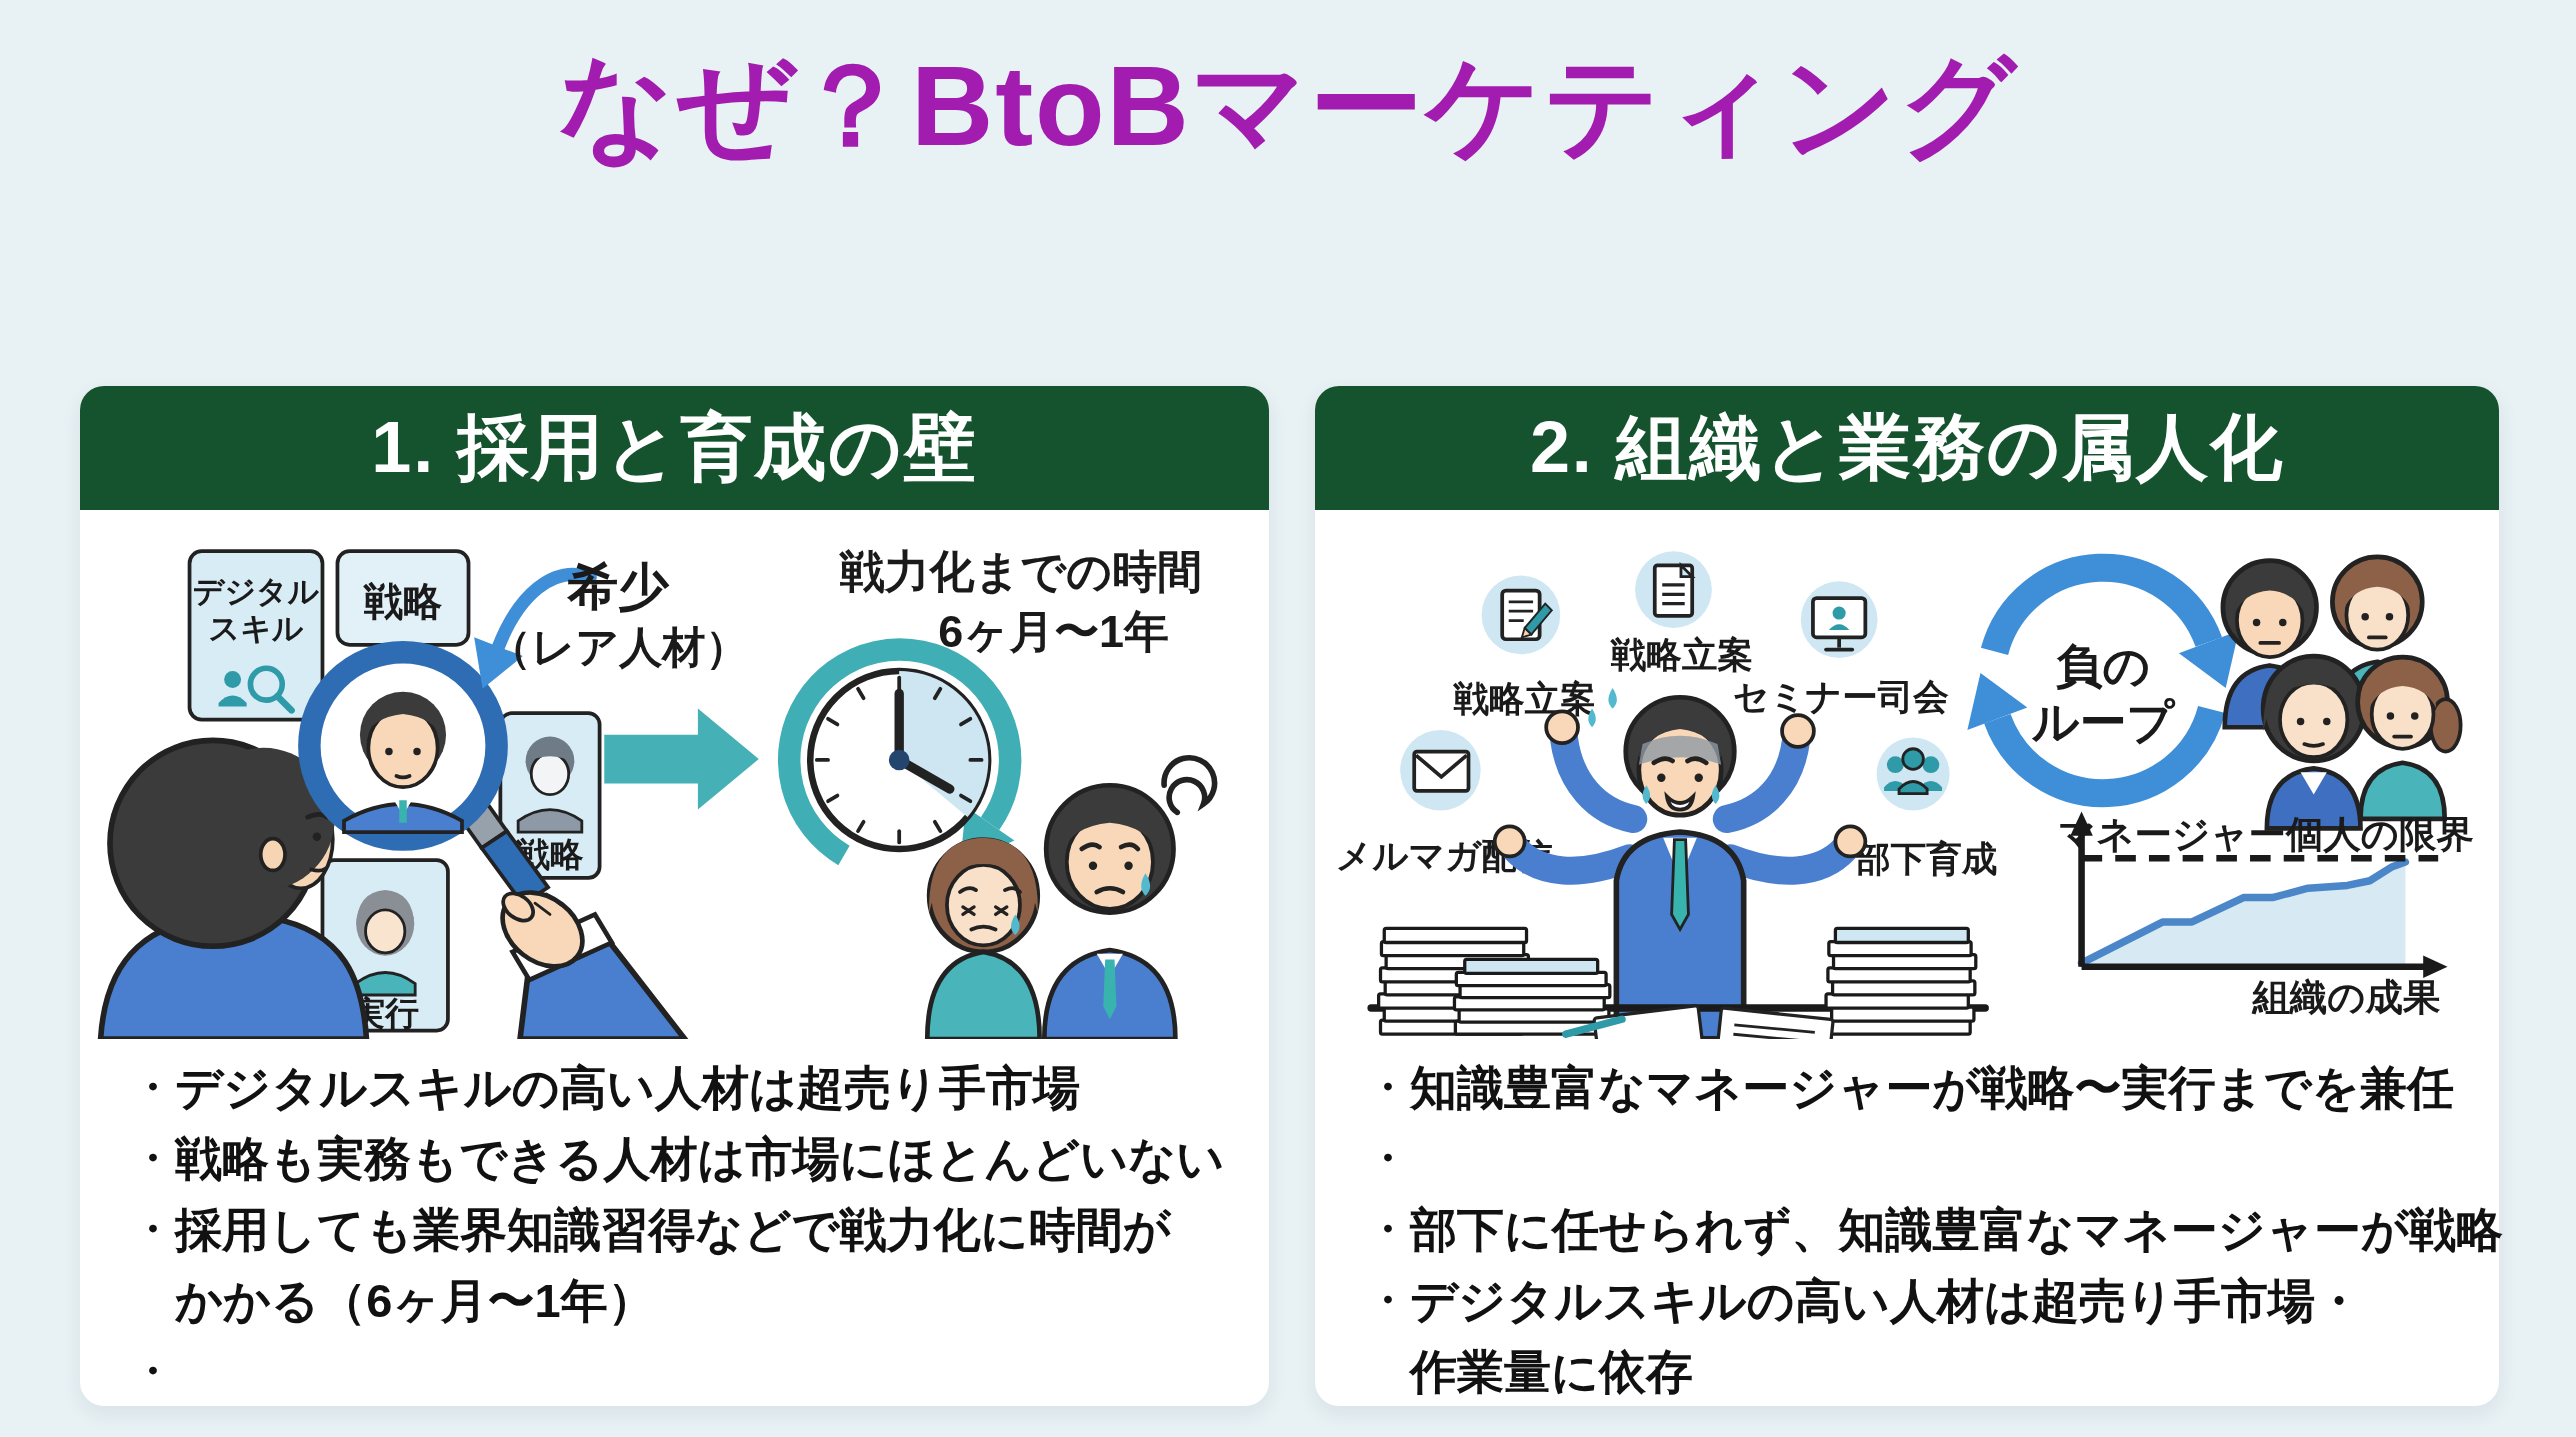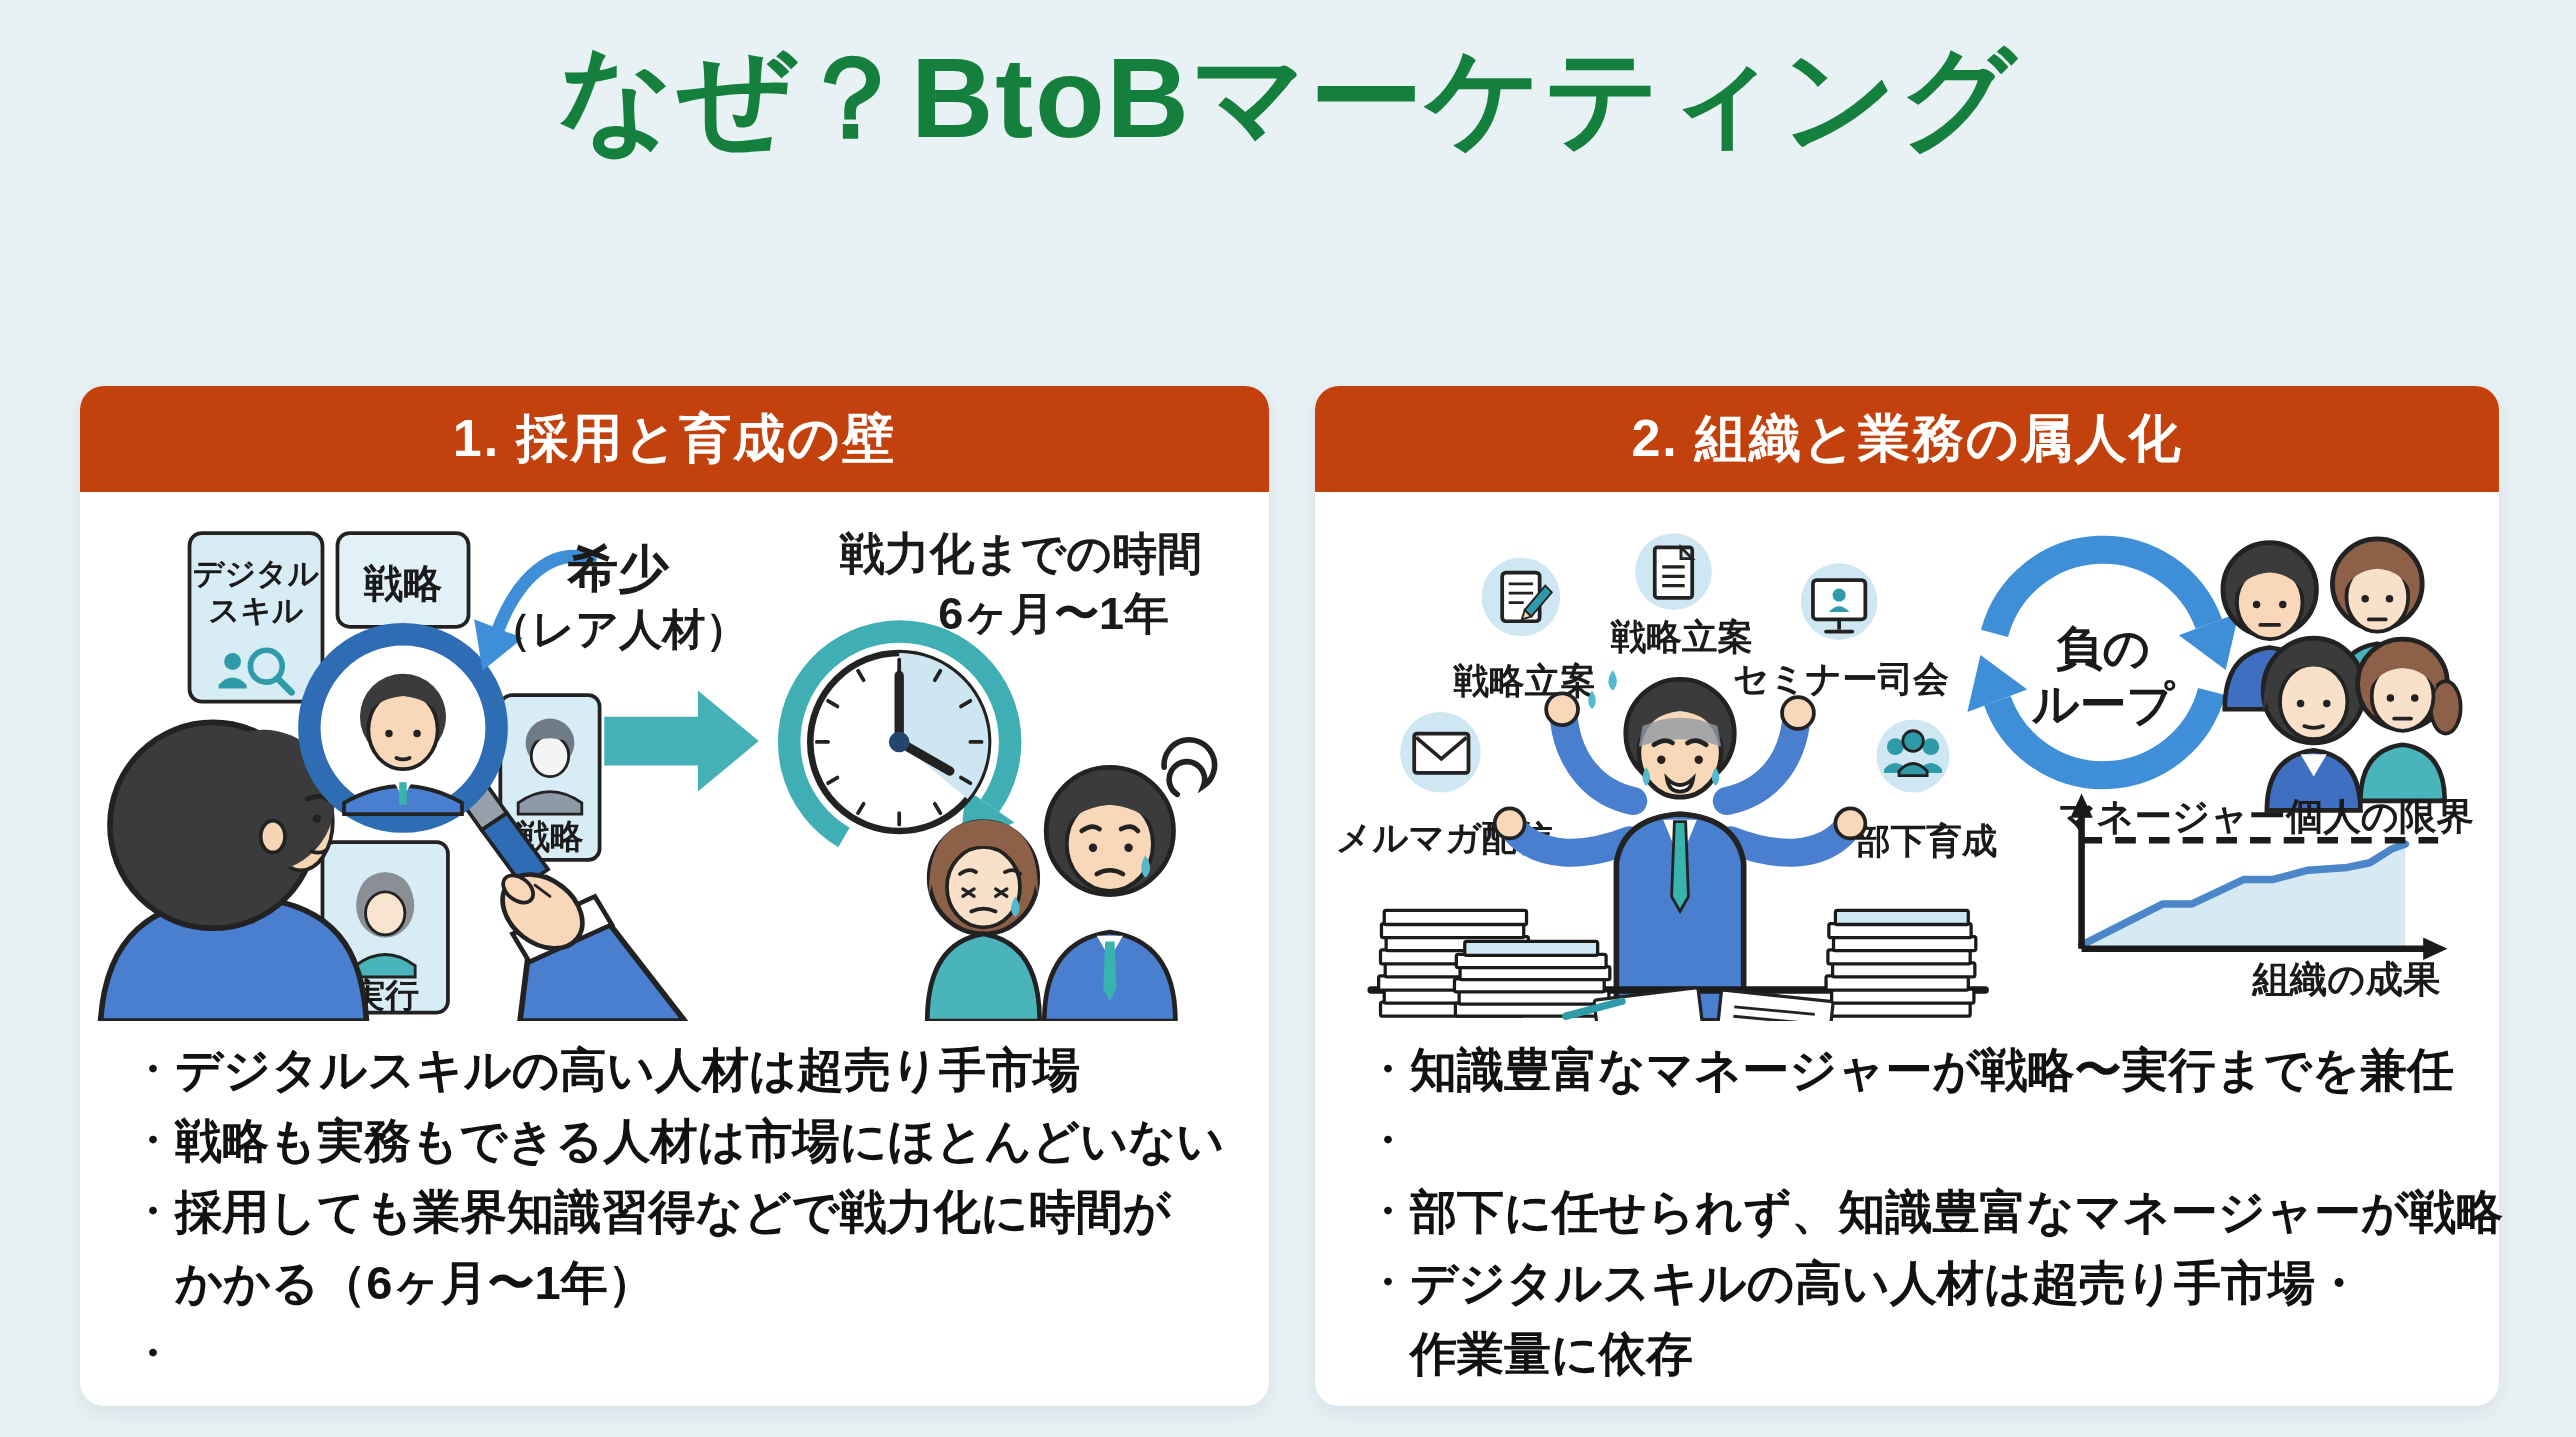--- a/index.html
+++ b/index.html
@@ -1,27 +1,27 @@
 <!DOCTYPE html>
 <html style="font-size:15px"><head>
 <meta charset="utf-8">
 <style>
   html,body{margin:0;padding:0;background:#e8f1f4;}
   body{width:2576px;height:1438px;position:relative;overflow:hidden;
        font-family:"Liberation Sans","DejaVu Sans",sans-serif;color:#111;}
   .stage{position:absolute;inset:0;}
-  .title{position:absolute;top:28px;left:0;width:2576px;text-align:center;
-         font-size:114px;font-weight:900;line-height:1.22;color:#15803d;letter-spacing:1.9px;}
+  .title{position:absolute;top:36px;left:0;width:2576px;text-align:center;
+         font-size:114px;font-weight:900;line-height:1.22;color:#a21caf;letter-spacing:1.9px;}
   .panel{position:absolute;top:386px;width:1189px;height:1020px;background:#ffffff;
          border-radius:24px;box-shadow:0 7.5px 20.6px rgba(40,70,90,.08);}
   .panel.p1{left:80px;}
   .panel.p2{left:1315px;width:1184px;}
-  .panel-header{height:106px;background:#c2410c;border-radius:24px 24px 0 0;
+  .panel-header{height:124px;background:#14532d;border-radius:24px 24px 0 0;
                 display:flex;align-items:center;justify-content:center;
-                color:#ffffff;font-size:52px;font-weight:700;letter-spacing:1.9px;}
+                color:#ffffff;font-size:72px;font-weight:700;letter-spacing:1.9px;}
   .illus{display:block;width:100%;height:529px;}
   .bullets{margin:0;padding:13px 47px 0 52px;list-style:none;}
   .bullets li{display:flex;align-items:flex-start;}
   .bullets .mk{flex:0 0 43px;font-size:41px;font-weight:700;line-height:71px;}
   .bullets .bl{display:block;white-space:nowrap;font-size:47px;font-weight:700;line-height:71px;}
   svg text{font-family:"Liberation Sans","DejaVu Sans",sans-serif;font-weight:700;fill:#1a1a1a;}
   .outl{stroke:#222222;}
 </style>
 </head>
 <body>

